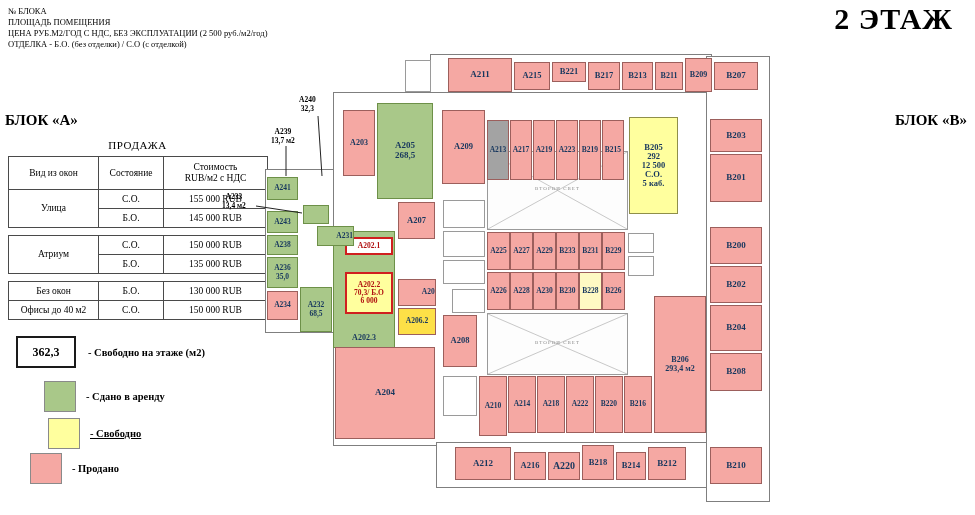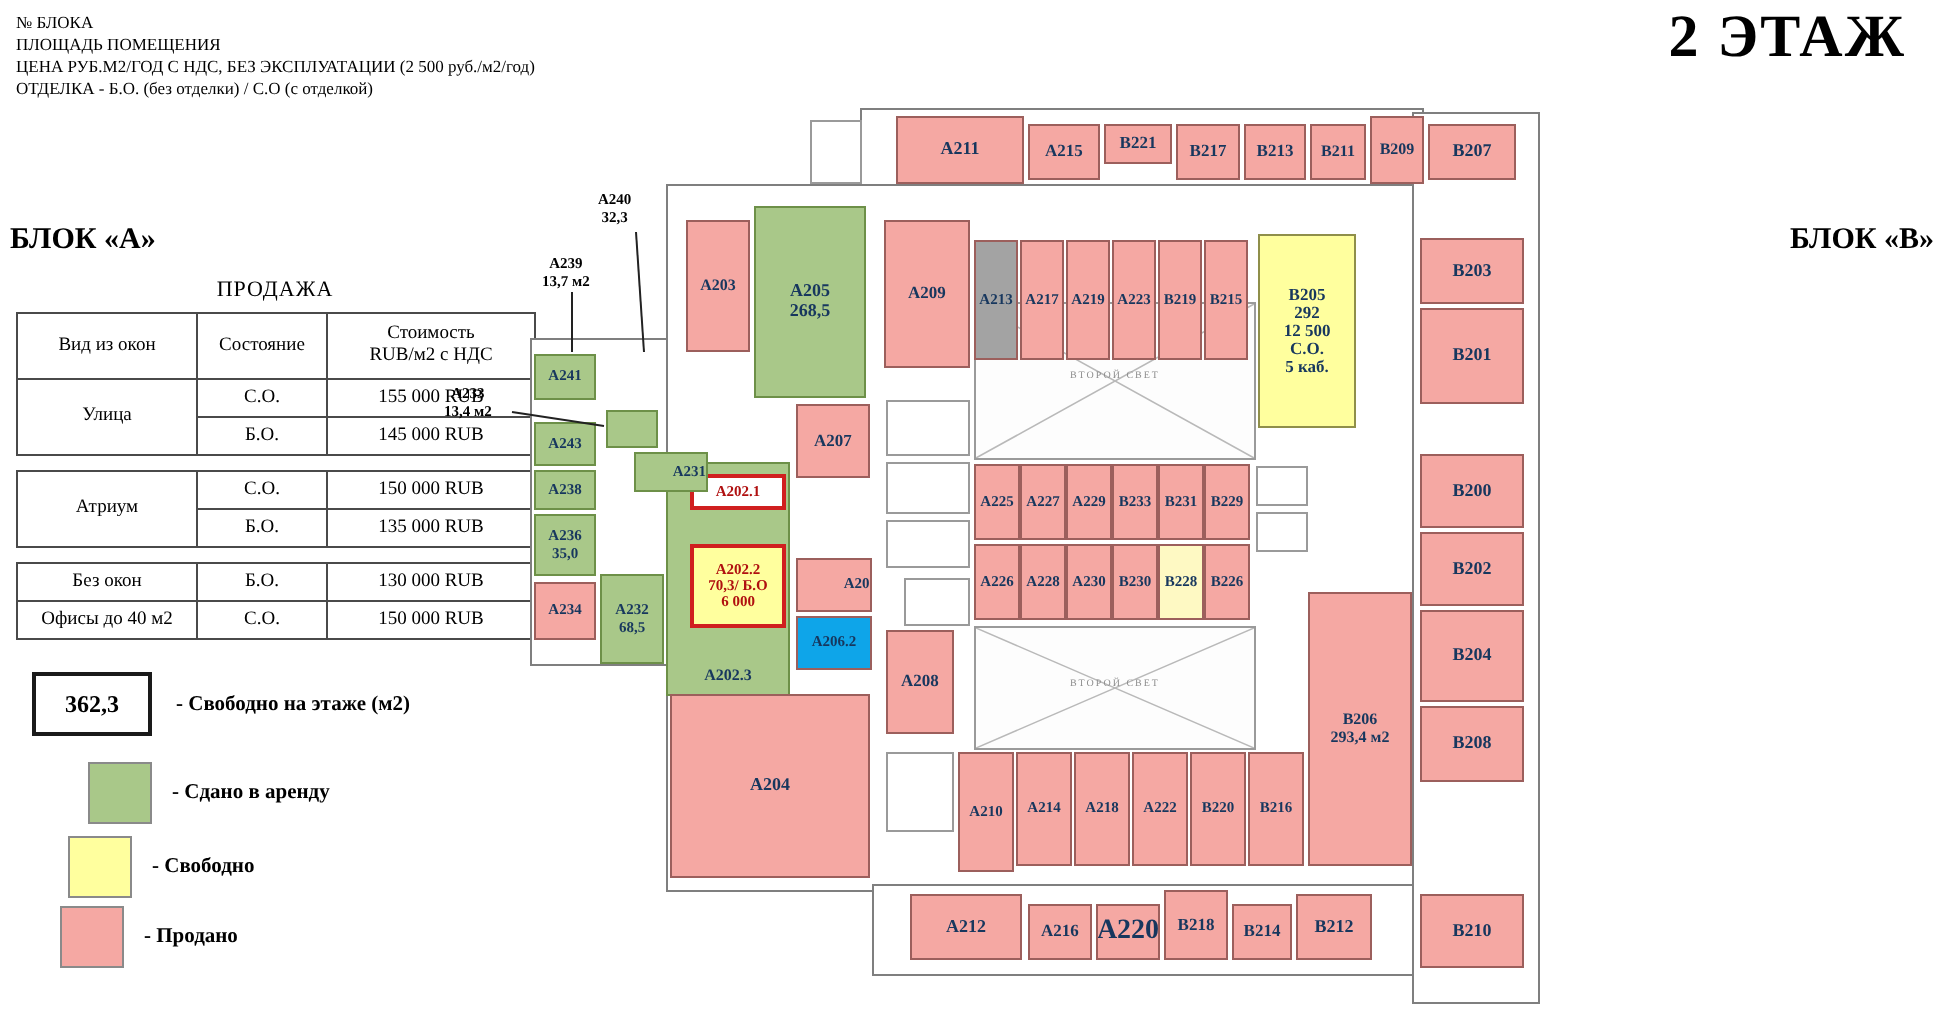--- a/index.html
+++ b/index.html
@@ -16,21 +16,21 @@
   table.sales-t{border-collapse:collapse;table-layout:fixed;width:100%;margin-bottom:7px;}
   .sales-t td{border:1px solid #4a4a4a;text-align:center;vertical-align:middle;
               font-size:9.5px;padding:1px 2px;height:16px;background:#fff;line-height:1.15;}
   .sales-t td.hdr{height:30px;}
 
   .leg-free{position:absolute;left:16px;top:336px;display:flex;align-items:center;gap:12px;}
   .free-box{width:60px;height:32px;border:2px solid #1a1a1a;display:flex;align-items:center;
             justify-content:center;font-size:12px;font-weight:bold;background:#fff;box-sizing:border-box;}
   .leg-item{position:absolute;display:flex;align-items:center;gap:10px;}
   #leg-rented{left:30px;top:381px;padding-left:14px;}
-  #leg-free{left:34px;top:418px;}
+  #leg-free{left:48px;top:418px;text-decoration:underline;}
   #leg-sold{left:30px;top:453px;}
   .swatch{width:32px;height:31px;border:1px solid #8a8a8a;box-sizing:border-box;}
   .leg-label{font-size:10.5px;font-weight:bold;}
 
   #floorplan{position:absolute;left:0;top:0;width:975px;height:515px;}
   .struct{position:absolute;background:#fff;border:1.2px solid #7f7f7f;box-sizing:border-box;}
   .core{position:absolute;background:#fff;border:1px solid #9a9a9a;box-sizing:border-box;}
   .atrium{position:absolute;background:#fdfdfd;border:1px solid #9a9a9a;box-sizing:border-box;}
   .atrium svg{position:absolute;left:0;top:0;width:100%;height:100%;}
   .atrium .al{position:absolute;top:44%;left:0;right:0;text-align:center;font-size:5px;
@@ -262,21 +262,21 @@
         <div class="rl">А202.1</div>
       </div>
       <div class="room" style="left: 345px; top: 272px; width: 48px; height: 42px; background: rgb(255, 255, 158); border: 2px solid rgb(208, 31, 31); color: rgb(176, 16, 16); font-size: 7.5px;">
         <div class="rl">А202.2</div>
         <div class="rl">70,3/ Б.О</div>
         <div class="rl">6 000</div>
       </div>
       <div class="room" style="left: 398px; top: 279px; width: 38px; height: 27px; background: rgb(245, 168, 163); border: 1px solid rgb(156, 95, 92); color: rgb(23, 55, 94); font-size: 7.5px; padding-left: 32px;">
         <div class="rl">А206.1</div>
       </div>
-      <div class="room" style="left: 398px; top: 308px; width: 38px; height: 27px; background: #0ea5e9; border: 1px solid rgb(156, 95, 92); color: rgb(23, 55, 94); font-size: 7.5px;">
+      <div class="room" style="left: 398px; top: 308px; width: 38px; height: 27px; background: #fde047; border: 1px solid rgb(156, 95, 92); color: rgb(23, 55, 94); font-size: 7.5px;">
         <div class="rl">А206.2</div>
       </div>
       <div class="room" style="left: 443px; top: 315px; width: 34px; height: 52px; background: rgb(245, 168, 163); border: 1px solid rgb(156, 95, 92); color: rgb(23, 55, 94); font-size: 8.5px;">
         <div class="rl">А208</div>
       </div>
       <div class="room" style="left: 487px; top: 232px; width: 23px; height: 38px; background: rgb(245, 168, 163); border: 1px solid rgb(156, 95, 92); color: rgb(23, 55, 94); font-size: 7.5px;">
         <div class="rl">А225</div>
       </div>
       <div class="room" style="left: 510px; top: 232px; width: 23px; height: 38px; background: rgb(245, 168, 163); border: 1px solid rgb(156, 95, 92); color: rgb(23, 55, 94); font-size: 7.5px;">
         <div class="rl">А227</div>
@@ -359,21 +359,21 @@
       <div class="room" style="left: 654px; top: 296px; width: 52px; height: 137px; background: rgb(245, 168, 163); border: 1px solid rgb(156, 95, 92); color: rgb(23, 55, 94); font-size: 8px;">
         <div class="rl">В206</div>
         <div class="rl">293,4 м2</div>
       </div>
       <div class="room" style="left: 455px; top: 447px; width: 56px; height: 33px; background: rgb(245, 168, 163); border: 1px solid rgb(156, 95, 92); color: rgb(23, 55, 94); font-size: 9px;">
         <div class="rl">А212</div>
       </div>
       <div class="room" style="left: 514px; top: 452px; width: 32px; height: 28px; background: rgb(245, 168, 163); border: 1px solid rgb(156, 95, 92); color: rgb(23, 55, 94); font-size: 8.5px;">
         <div class="rl">А216</div>
       </div>
-      <div class="room" style="left: 548px; top: 452px; width: 32px; height: 28px; background: rgb(245, 168, 163); border: 1px solid rgb(156, 95, 92); color: rgb(23, 55, 94); font-size: 14px;">
+      <div class="room" style="left: 548px; top: 452px; width: 32px; height: 28px; background: rgb(245, 168, 163); border: 1px solid rgb(156, 95, 92); color: rgb(23, 55, 94); font-size: 10px;">
         <div class="rl">А220</div>
       </div>
       <div class="room" style="left: 582px; top: 445px; width: 32px; height: 35px; background: rgb(245, 168, 163); border: 1px solid rgb(156, 95, 92); color: rgb(23, 55, 94); font-size: 8.5px;">
         <div class="rl">В218</div>
       </div>
       <div class="room" style="left: 616px; top: 452px; width: 30px; height: 28px; background: rgb(245, 168, 163); border: 1px solid rgb(156, 95, 92); color: rgb(23, 55, 94); font-size: 8.5px;">
         <div class="rl">В214</div>
       </div>
       <div class="room" style="left: 648px; top: 447px; width: 38px; height: 33px; background: rgb(245, 168, 163); border: 1px solid rgb(156, 95, 92); color: rgb(23, 55, 94); font-size: 9px;">
         <div class="rl">В212</div>

